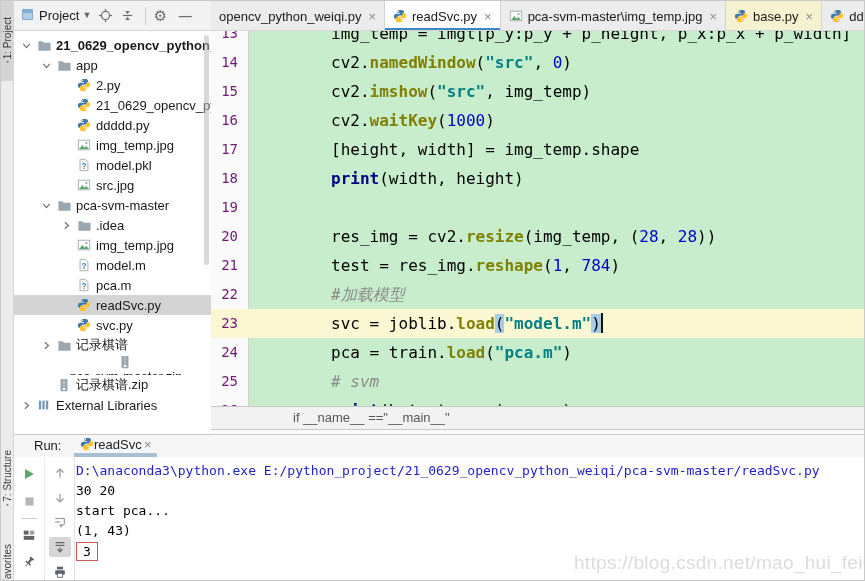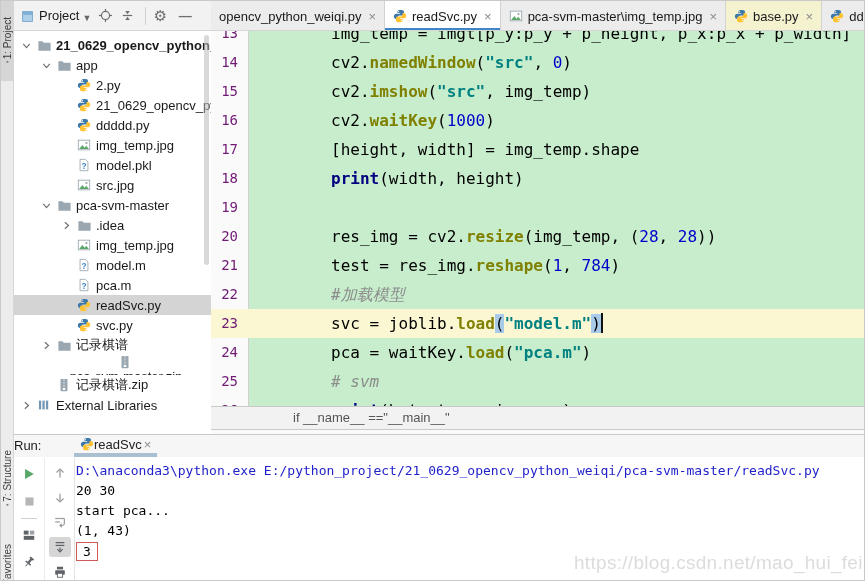--- a/index.html
+++ b/index.html
@@ -14,21 +14,21 @@
     background:#ececec; border-right:1px solid #d6d6d6; z-index:5; }
   .stripe-btn { position:absolute; left:0; width:13px; display:flex; flex-direction:column;
     align-items:center; justify-content:center; overflow:hidden; }
   .stripe-btn.active { background:#d5d5d5; }
   .stripe-label { writing-mode:vertical-rl; transform:rotate(180deg);
     font-size:10px; color:#3c3c3c; white-space:nowrap; }
   .stripe-dot { font-size:7px; color:#777; line-height:6px; }
   
   .topbar { position:absolute; left:13px; top:0; width:197px; height:30px;
     background:#f2f2f2; border-bottom:1px solid #d6d6d6; display:flex; align-items:center; }
-  .tb-item { display:flex; align-items:flex-end; margin-left:7px; }
+  .tb-item { display:flex; align-items:flex-start; margin-left:7px; }
   .tb-label { margin:0 3px 0 5px; color:#1a1a1a; }
   .tb-caret { font-size:9px; color:#666; margin-top:2px;}
   .tb-sep { width:1px; height:18px; background:#d0d0d0; margin-left:10px; }
   .tb-gear { font-size:15px; color:#6e6e6e; line-height:15px; }
   .tb-minus { color:#6e6e6e; font-weight:bold; }
   .icon { display:inline-flex; align-items:center; justify-content:center; }
   
   .tabbar { position:absolute; left:210px; top:0; width:655px; height:30px;
     background:#ececec; border-bottom:1px solid #d6d6d6; display:flex; overflow:hidden; }
   .tab { display:flex; align-items:center; gap:5px; padding:0 8px; height:30px;
@@ -69,21 +69,21 @@
   .tok-b { background:var(--match-brace-bg); }
   .cursor { display:inline-block; width:2px; height:20px; background:#111; vertical-align:-4px; }
   .context-bar { position:absolute; left:0; right:0; top:375px; height:24px;
     background:#f2f2f2; border-top:1px solid #c9c9c9; border-bottom:1px solid #c9c9c9;
     line-height:22px; padding-left:82px; color:#555; font-size:13px; z-index:3; }
   .context-under { position:absolute; left:0; right:0; top:399px; height:4px; background:#fafafa; z-index:3;}
   
   .run-panel { position:absolute; left:13px; top:433px; width:852px; height:148px;
     background:#fff; border-top:1px solid #c9c9c9; }
   .run-header { position:relative; height:22px; background:#f6f6f6; display:flex; align-items:flex-start; }
-  .run-title { margin:3px 0 0 0; color:#1a1a1a; }
+  .run-title { margin:3px 0 0 20px; color:#1a1a1a; }
   .run-tab { position:absolute; left:60px; top:0; height:22px; display:flex; align-items:center;
     padding:0 6px; border-bottom:4px solid #a9bfd2; }
   .run-toolcol { position:absolute; top:23px; bottom:0; display:flex; flex-direction:column;
     align-items:center; }
   .col1 { left:0; width:31px; border-right:1px solid #ebebeb; }
   .col2 { left:31px; width:30px; border-right:1px solid #e3e3e3; }
   .rt-btn { width:22px; height:22px; display:flex; align-items:center; justify-content:center;
     margin-top:5px; border-radius:3px; }
   .rt-btn.activebg { background:#d6d6d6; }
   .rt-hr { width:16px; height:1px; background:#d0d0d0; margin-top:6px; }
@@ -470,21 +470,21 @@
         <div class="line">
           <span class="ln">22</span>
           <span class="lcode"><span>        </span><span class="tok-c">#加载模型</span></span>
         </div>
         <div class="line current">
           <span class="ln">23</span>
           <span class="lcode"><span>        svc = joblib.</span><span class="tok-f">load</span><span class="tok-b">(</span><span class="tok-s">"model.m"</span><span class="tok-b">)</span><span class="cursor"></span></span>
         </div>
         <div class="line">
           <span class="ln">24</span>
-          <span class="lcode"><span>        pca = waitKey.</span><span class="tok-f">load</span><span>(</span><span class="tok-s">"pca.m"</span><span>)</span></span>
+          <span class="lcode"><span>        pca = train.</span><span class="tok-f">load</span><span>(</span><span class="tok-s">"pca.m"</span><span>)</span></span>
         </div>
         <div class="line">
           <span class="ln">25</span>
           <span class="lcode"><span>        </span><span class="tok-c"># svm</span></span>
         </div>
         <div class="line">
           <span class="ln">26</span>
           <span class="lcode"><span>        </span><span class="tok-k">print</span><span>(b,test,res_img,pca)</span></span>
         </div>
       </div>
@@ -598,21 +598,21 @@
                 <rect x="4.5" y="2" width="7" height="3"></rect>
                 <rect x="2.5" y="6" width="11" height="5" rx="0.8"></rect>
               </g>
               <rect x="5" y="9.5" width="6" height="4.5" fill="#FFF" stroke="#5F6368"></rect>
             </svg>
           </span>
         </div>
     </div>
     <div class="console" id="console">
         <div class="console-line"><span class="blue">D:\anaconda3\python.exe E:/python_project/21_0629_opencv_python_weiqi/pca-svm-master/readSvc.py</span></div>
-        <div class="console-line"><span>20 30</span></div>
+        <div class="console-line"><span>30 20</span></div>
         <div class="console-line"><span>start pca...</span></div>
         <div class="console-line"><span>(1, 43)</span></div>
         <div class="console-line"><span class="boxed">3</span></div>
         <div class="console-line"><span></span></div>
       </div>
   </div>
 
   <div class="watermark">https://blog.csdn.net/mao_hui_fei</div>
 </div>
 

